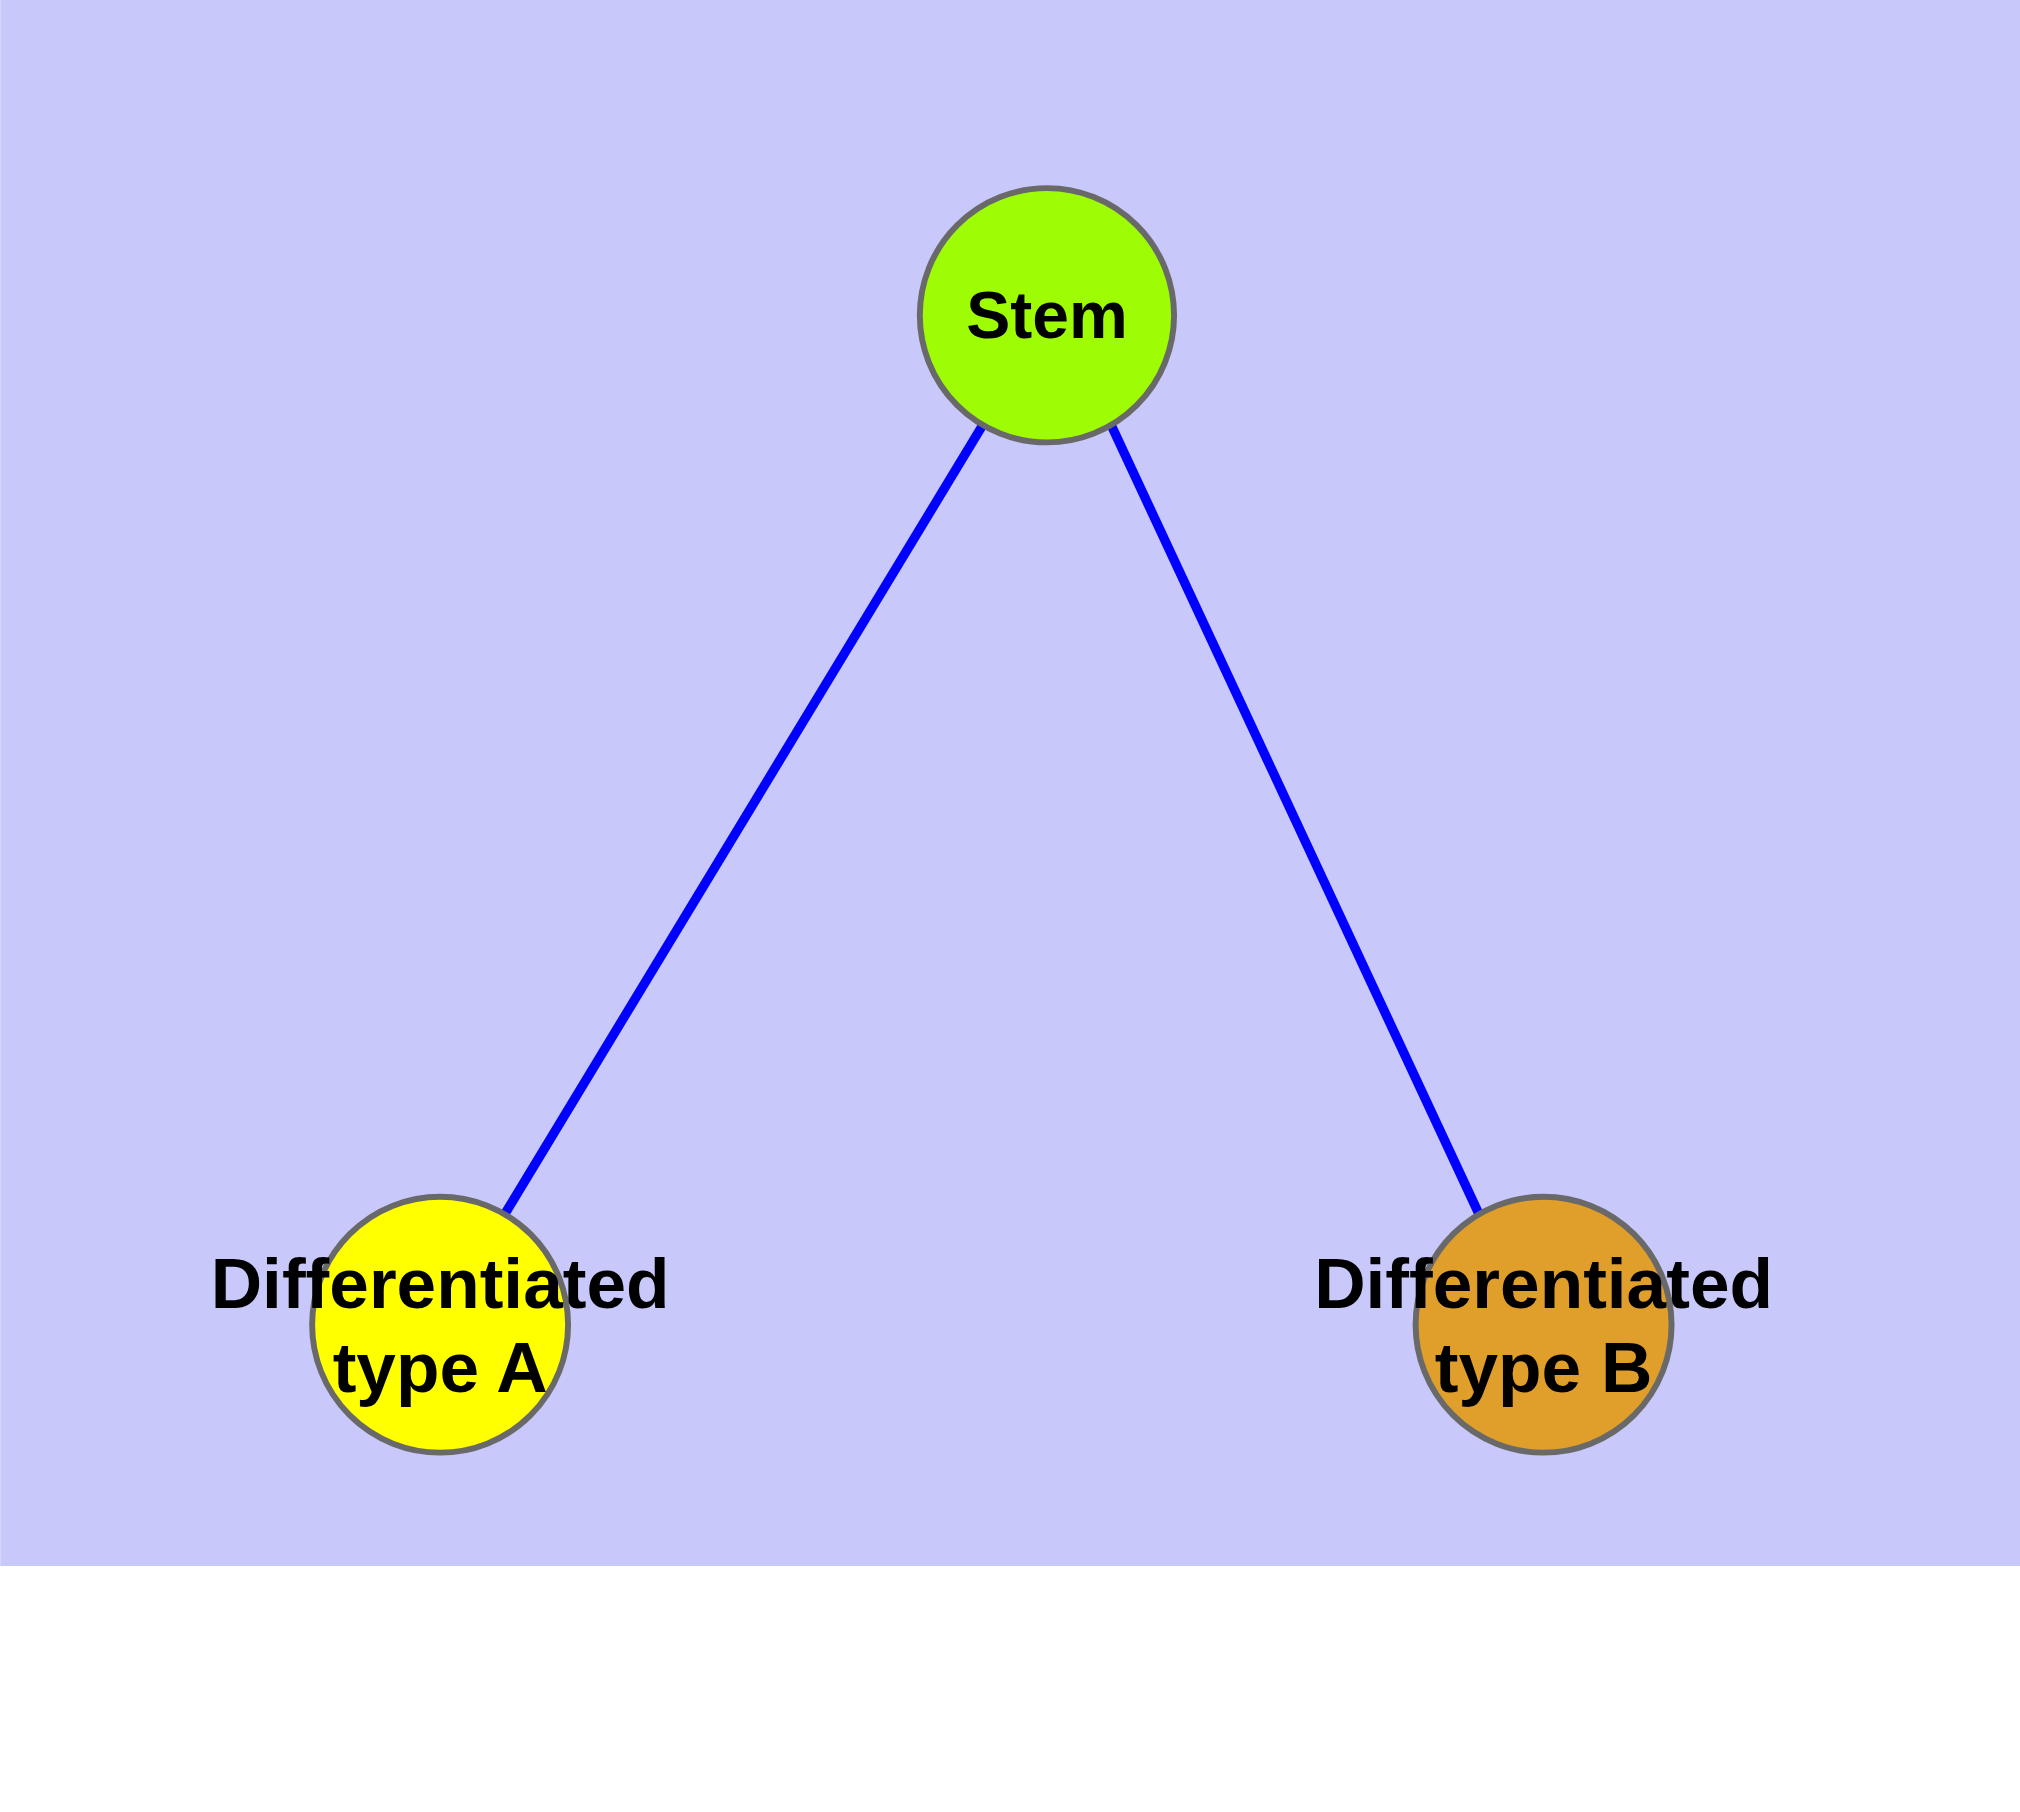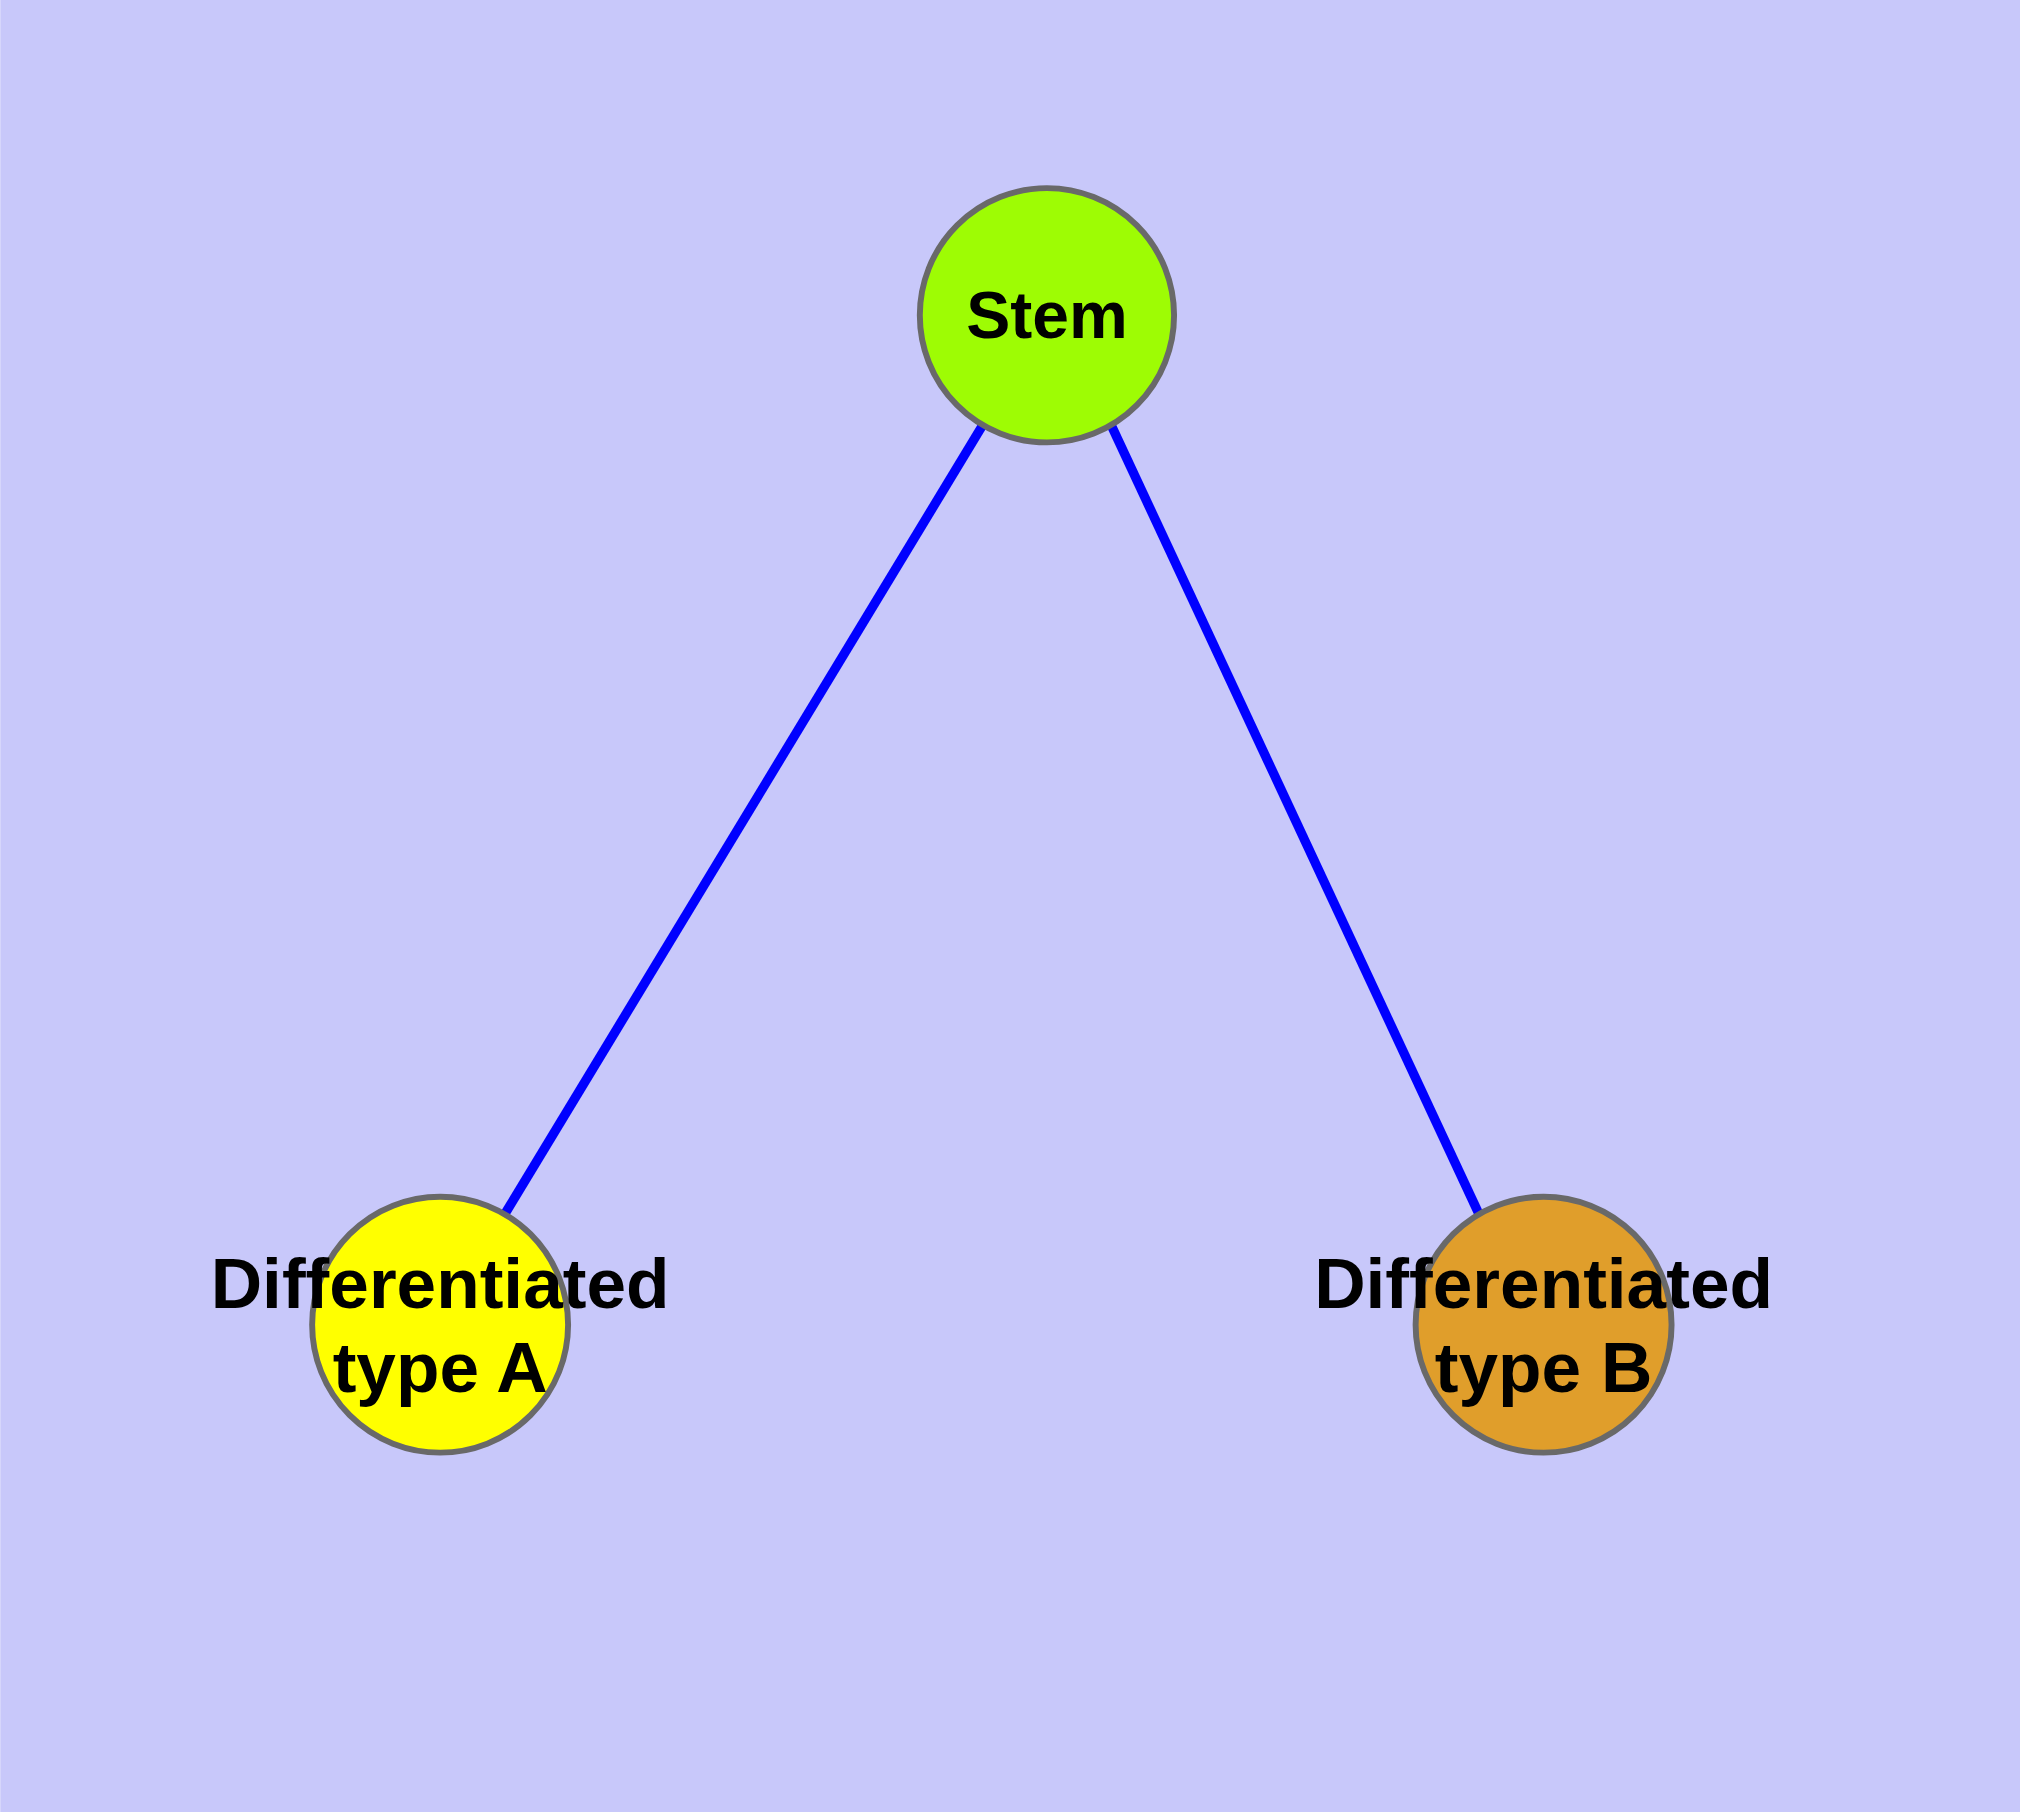--- a/index.html
+++ b/index.html
@@ -35,21 +35,21 @@
     stroke: #696969;
     stroke-width: 7;
   }
   .edge-line {
     stroke-linecap: butt;
   }
 </style>
 </head>
 <body>
 
-<div id="canvas" style="width: 2021px; height: 1812px;">
+<div id="canvas" style="width: 2021px; height: 1566px;">
   <svg id="graph-svg" viewBox="0 0 2384 2138">
     <rect id="bg-rect" x="0" y="0" width="2384" height="2138" fill="#C8C8FA"></rect>
 
     <g id="edges-layer">
         <line class="edge-line" x1="1159" y1="502" x2="595" y2="1433" stroke="#0000FF" stroke-width="11"></line>
         <line class="edge-line" x1="1311" y1="502" x2="1745" y2="1433" stroke="#0000FF" stroke-width="11"></line>
       </g>
     <g id="nodes-layer">
         <g>
           <circle class="node-circle" cx="1235" cy="372" r="150" fill="#9EFC04" stroke="#696969" stroke-width="7"></circle>

